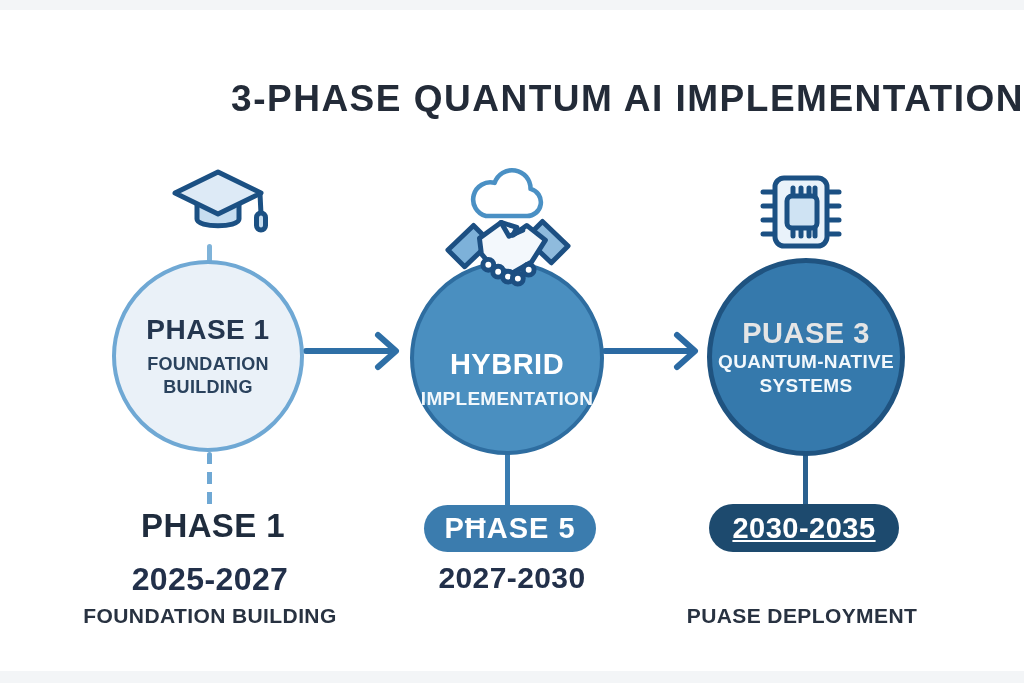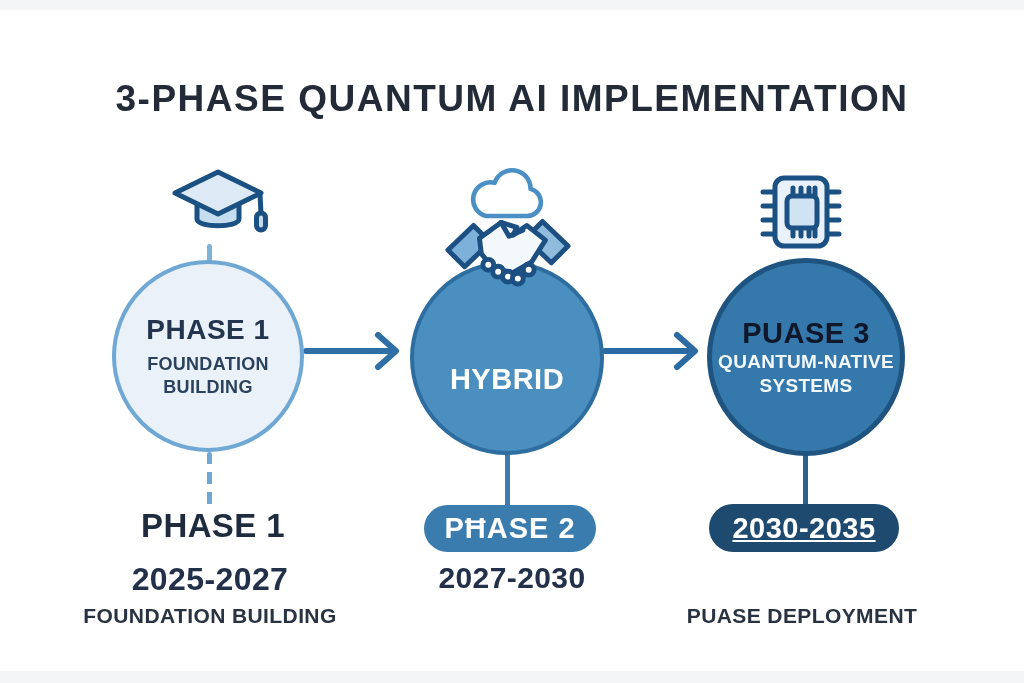--- a/index.html
+++ b/index.html
@@ -4,21 +4,21 @@
 <style>
   html,body{margin:0;padding:0;background:#ffffff;}
   .canvas{
     position:relative;width:1024px;height:683px;background:#ffffff;
     font-family:"Liberation Sans",sans-serif;overflow:hidden;
   }
   .edge{position:absolute;left:0;width:1024px;background:#f3f5f7;}
   .edge.top{top:0;height:10px;}
   .edge.bottom{bottom:0;height:12px;}
 
-  .title{position:absolute;left:0;top:50px;width:1024px;text-align:center;
+  .title{position:absolute;left:0;top:50px;width:1024px;text-align:right;
     color:#232b38;font-weight:800;font-size:37px;letter-spacing:1.5px;line-height:48px;}
   .title span{display:block;}
 
   .icon{position:absolute;}
   .icon-grad{left:168px;top:166px;width:100px;height:84px;}
   .icon-cloud{left:462px;top:162px;width:92px;height:62px;}
   .icon-hand{left:444px;top:206px;width:128px;height:92px;z-index:3;}
   .icon-chip{left:755px;top:165px;width:92px;height:96px;}
 
   .vline{position:absolute;width:5px;border-radius:3px;}
@@ -33,21 +33,21 @@
   .c1{left:112px;top:260px;width:184px;height:184px;background:#eaf1f8;border:4px solid #6fa8d4;}
   .c2{left:410px;top:261px;width:186px;height:186px;background:#4a8fc0;border:4px solid #2e6da0;}
   .c3{left:707px;top:258px;width:188px;height:188px;background:#3579ac;border:5px solid #1f5380;}
 
   .ctitle{font-weight:800;letter-spacing:.5px;}
   .csub{font-weight:700;letter-spacing:.3px;}
   .c1 .ctitle{color:#24364f;font-size:28px;}
   .c1 .csub{color:#2a425d;font-size:18px;line-height:23px;max-width:150px;margin-top:7px;}
   .c2 .ctitle{color:#ffffff;font-size:29px;margin-top:43px;}
   .c2 .csub{color:#f2f8fc;font-size:19px;line-height:24px;max-width:176px;margin-top:6px;}
-  .c3 .ctitle{color:#0f172a;font-size:29px;}
+  .c3 .ctitle{color:#e5e5e5;font-size:29px;}
   .c3 .csub{color:#f2f8fc;font-size:19px;line-height:24px;max-width:176px;}
 
   .arrow{position:absolute;top:329px;width:110px;height:44px;}
   .a1{left:302px;}
   .a2{left:601px;}
 
   .pill{position:absolute;border-radius:25px;display:flex;align-items:center;justify-content:center;
     color:#ffffff;font-weight:800;z-index:2;}
   .p2{left:424px;top:505px;width:172px;height:47px;background:#3b7cae;font-size:29px;letter-spacing:1px;}
   .p3{left:709px;top:504px;width:190px;height:48px;background:#1d4a6e;font-size:29px;letter-spacing:.5px;text-decoration:underline;}
@@ -123,41 +123,42 @@
   <div class="vline vl-1dash"></div>
   <div class="vline vl-2"></div>
   <div class="vline vl-3"></div>
 
   <div class="circle c1">
     <div class="ctitle">PHASE 1</div>
     <div class="csub">FOUNDATION BUILDING</div>
   </div>
   <div class="circle c2">
     <div class="ctitle">HYBRID</div>
+    <div class="csub">IMPLEMENTATION</div>
   </div>
   <div class="circle c3">
     <div class="ctitle">PUASE 3</div>
     <div class="csub">QUANTUM-NATIVE SYSTEMS</div>
   </div>
 
   <svg class="arrow a1" viewBox="0 0 110 44">
     <g stroke="#2e6fa6" stroke-width="6" fill="none" stroke-linecap="round" stroke-linejoin="round">
       <path d="M4 22 H90"></path>
       <path d="M76 6 L94 22 L76 38"></path>
     </g>
   </svg>
   <svg class="arrow a2" viewBox="0 0 110 44">
     <g stroke="#2b6aa3" stroke-width="6" fill="none" stroke-linecap="round" stroke-linejoin="round">
       <path d="M4 22 H90"></path>
       <path d="M76 6 L94 22 L76 38"></path>
     </g>
   </svg>
 
   <div class="pill p2">
-    <span>PĦASE 2</span>
+    <span>PĦASE 5</span>
   </div>
   <div class="pill p3">
     <span>2030-2035</span>
   </div>
 
   <div class="btext b-heading1">PHASE 1</div>
   <div class="btext b-years1">2025-2027</div>
   <div class="btext b-cap1">FOUNDATION BUILDING</div>
   <div class="btext b-years2">2027-2030</div>
   <div class="btext b-cap3">PUASE DEPLOYMENT</div>

